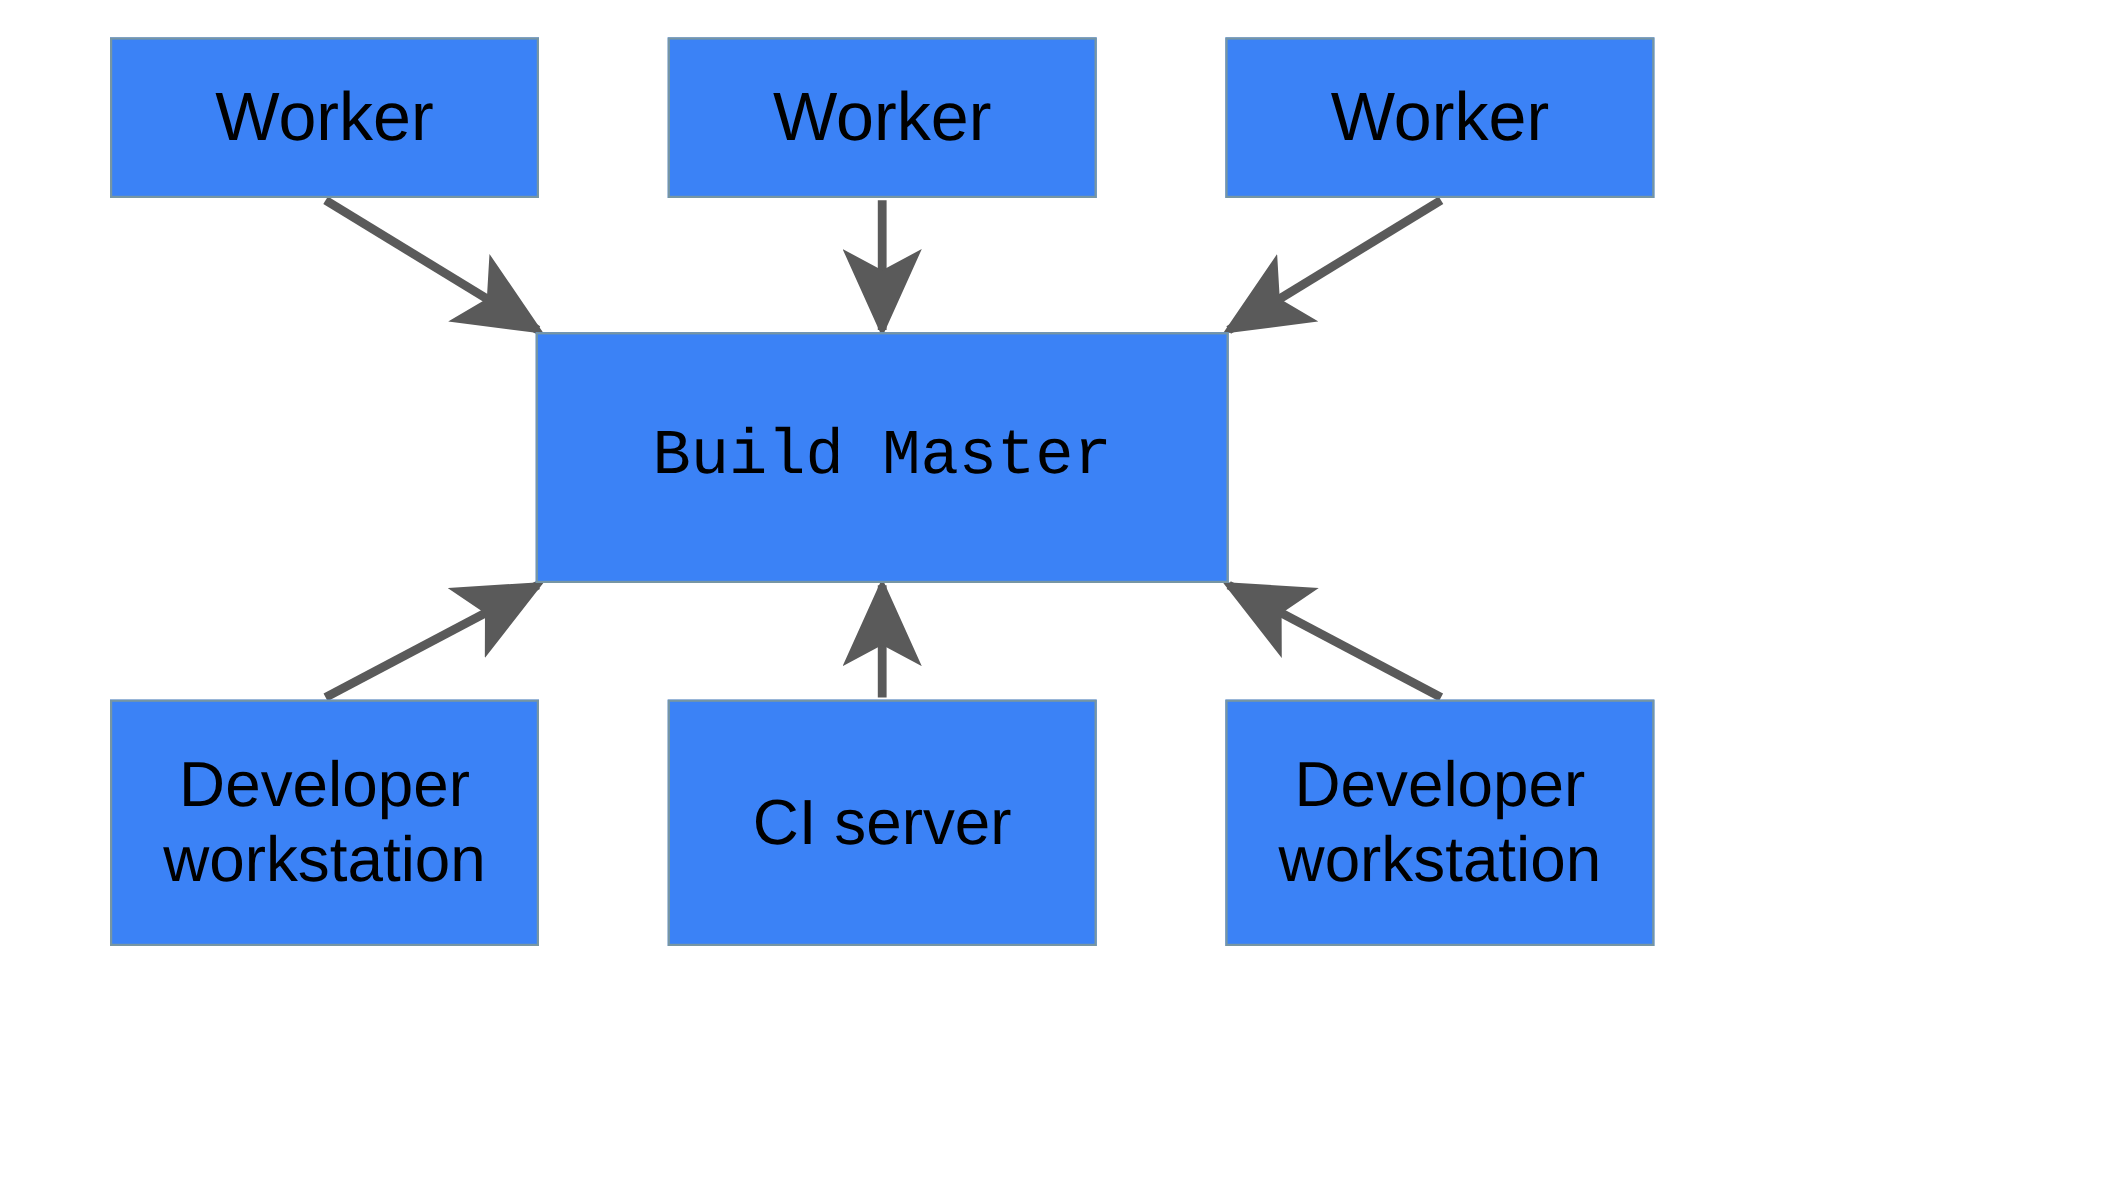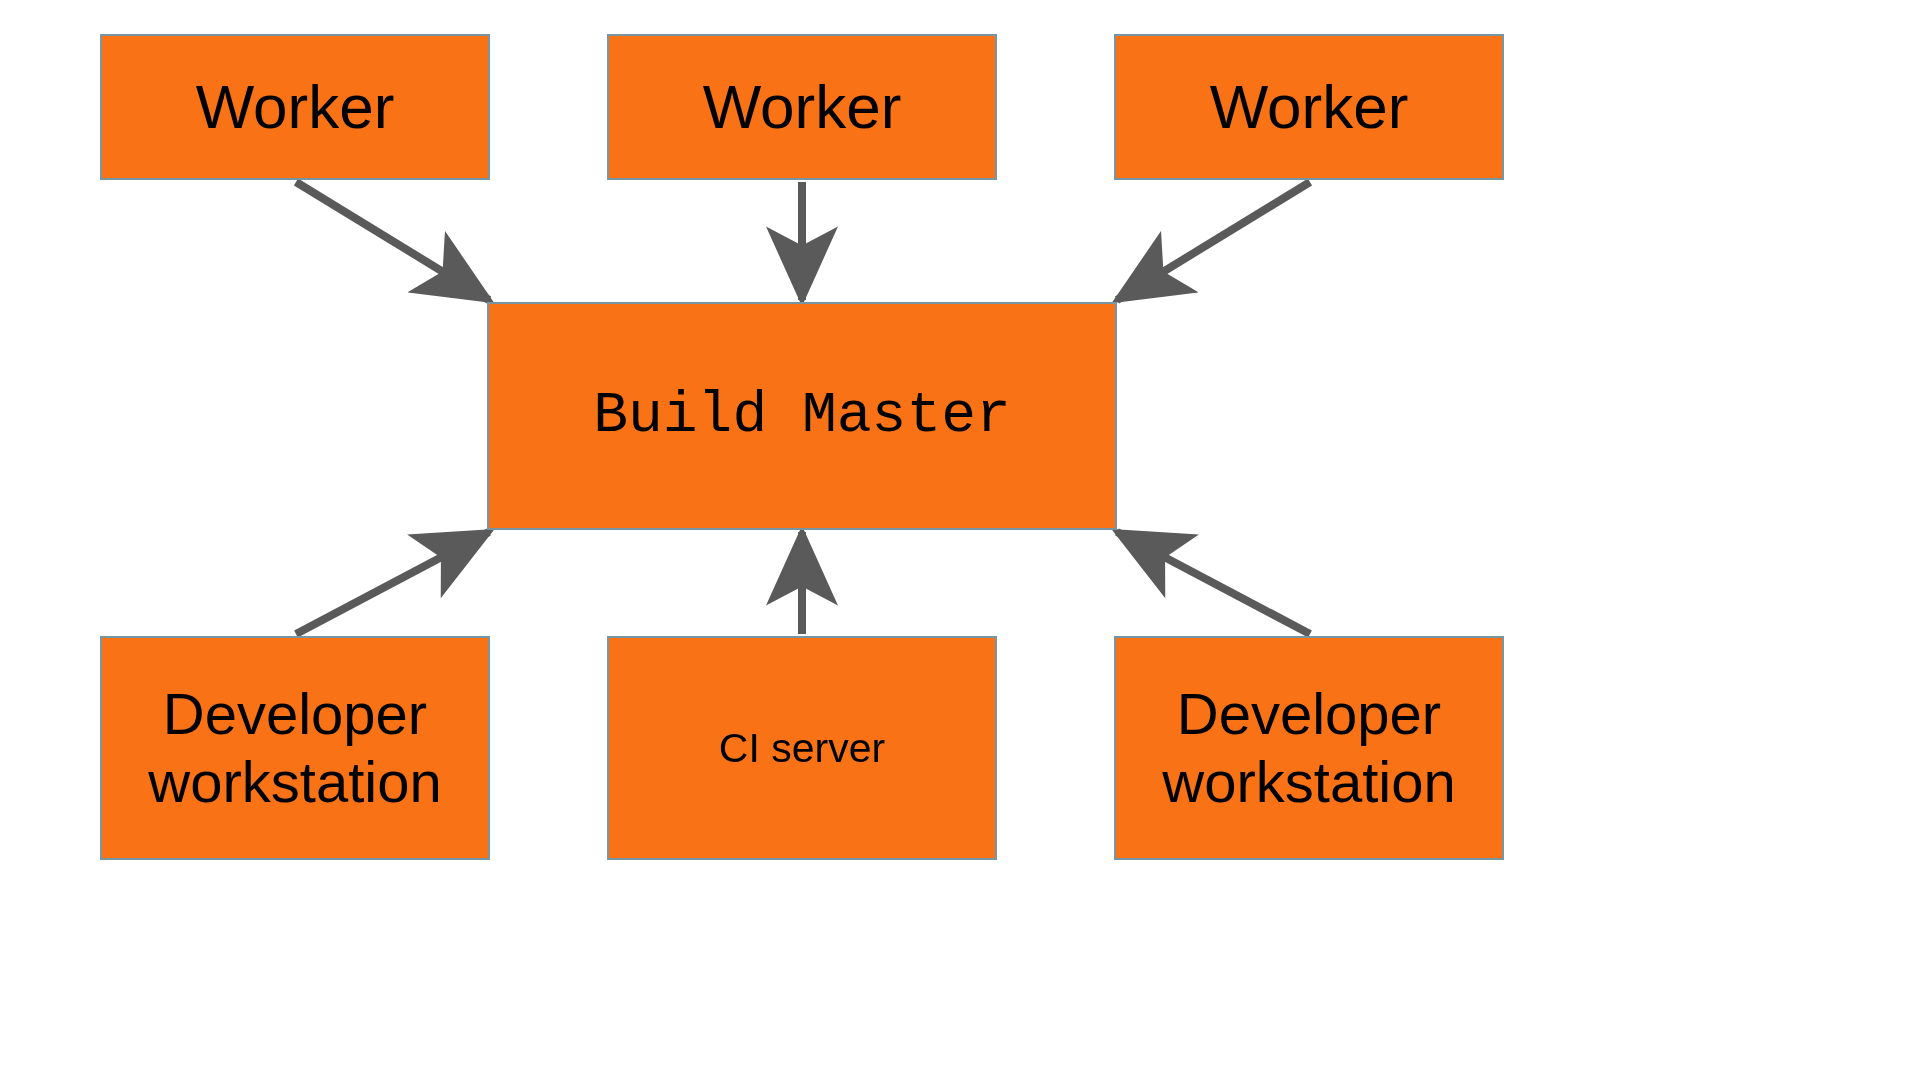--- a/index.html
+++ b/index.html
@@ -21,41 +21,41 @@
     position: absolute;
     left: 0;
     top: 0;
     width: 1910px;
     height: 1090px;
     pointer-events: none;
   }
   .node {
     position: absolute;
     box-sizing: border-box;
-    background: #f97316;
+    background: #3b82f6;
     border: 2px solid #7796a3;
     display: flex;
     align-items: center;
     justify-content: center;
     text-align: center;
     color: #000000;
     line-height: 1.18;
     white-space: pre-line;
   }
   .node-label {
     display: block;
     padding: 0 6px;
   }
   
   .n-worker-left   { left: 100px;  top: 34px;  width: 390px; height: 146px; font-size: 62px; }
   .n-worker-mid    { left: 607px;  top: 34px;  width: 390px; height: 146px; font-size: 62px; }
   .n-worker-right  { left: 1114px; top: 34px;  width: 390px; height: 146px; font-size: 62px; }
   .n-build-master  { left: 487px;  top: 302px; width: 630px; height: 228px; font-size: 58px; font-family: Liberation Mono, monospace; }
   .n-dev-left      { left: 100px;  top: 636px; width: 390px; height: 224px; font-size: 58px; }
-  .n-ci-server     { left: 607px;  top: 636px; width: 390px; height: 224px; font-size: 41px; }
+  .n-ci-server     { left: 607px;  top: 636px; width: 390px; height: 224px; font-size: 58px; }
   .n-dev-right     { left: 1114px; top: 636px; width: 390px; height: 224px; font-size: 58px; }
 </style>
 </head>
 <body>
 
 <div id="canvas">
 
   <svg class="edges" viewBox="0 0 1910 1090" width="1910" height="1090" xmlns="http://www.w3.org/2000/svg">
     <defs>
       <marker id="arrowhead" markerWidth="10" markerHeight="9" refX="9.2" refY="4.5" orient="auto" markerUnits="strokeWidth">

